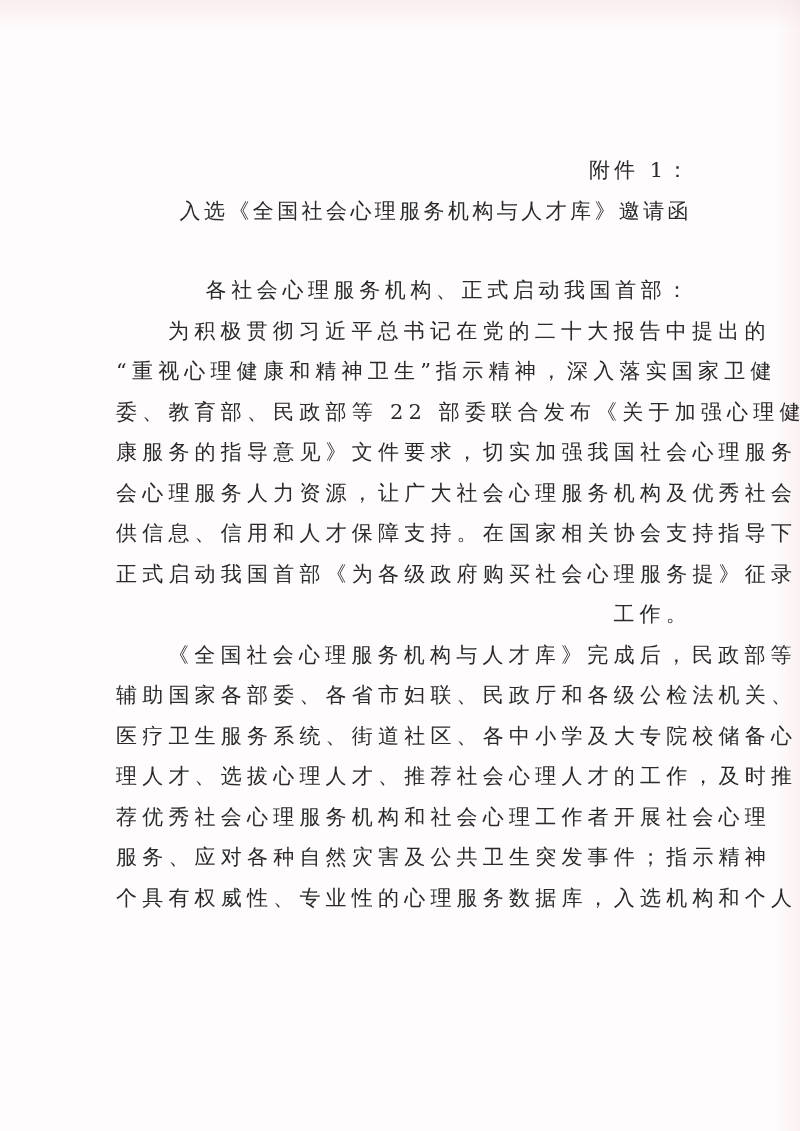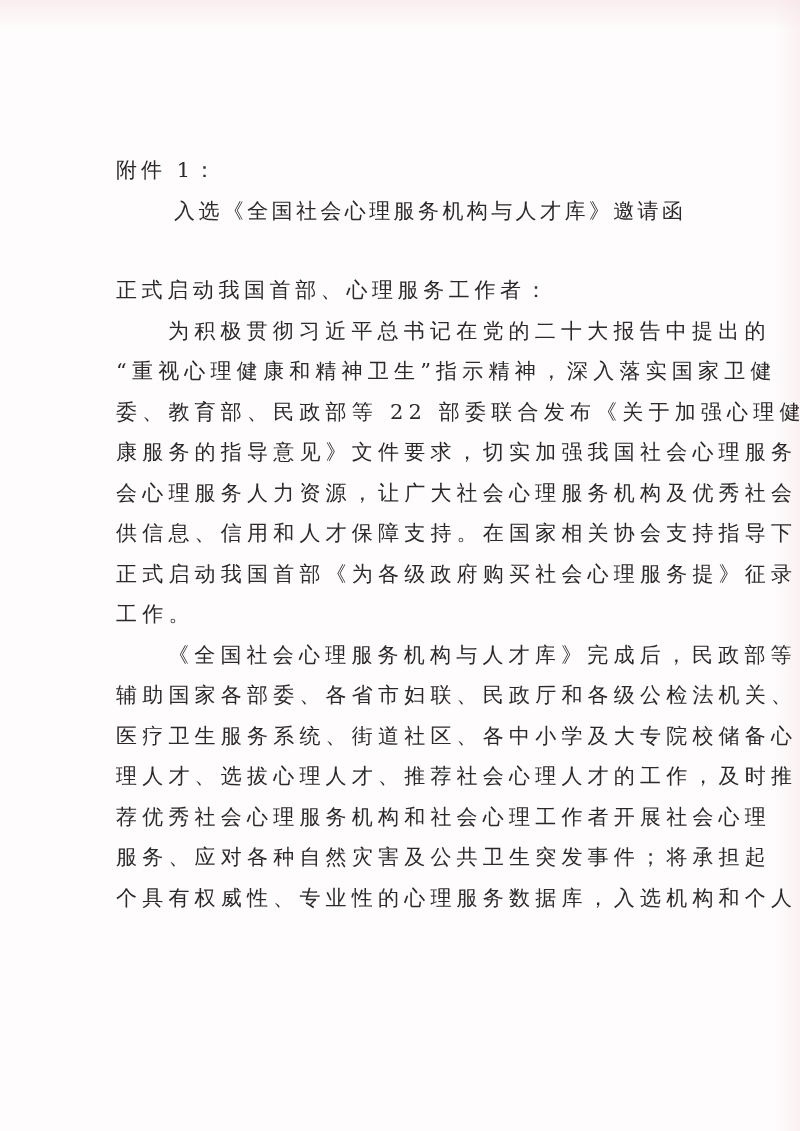--- a/index.html
+++ b/index.html
@@ -25,20 +25,21 @@
       position: absolute;
       right: 0; top: 0;
       width: 25px; height: 1131px;
       background: linear-gradient(to left, rgba(245,220,225,0.35), rgba(255,255,255,0));
     }
     .page {
       position: absolute;
       left: 116px;
       top: 150px;
       width: 576px;
+      text-align: right;
     }
     .line {
       font-size: 21px;
       line-height: 40.5px;
       letter-spacing: 5.2px;
       white-space: nowrap;
       height: 40.5px;
     }
     .attachment {
       letter-spacing: 4px;
@@ -58,35 +59,35 @@
   </style>
 </head>
 <body>
 
 <div class="bleed"></div>
 <div class="bleed-right"></div>
 
 <div class="page">
   <div class="line attachment">附件 1：</div>
   <div class="line title">入选《全国社会心理服务机构与人才库》邀请函</div>
-  <div class="line salutation">正式启动我国首部、心理服务工作者：</div>
+  <div class="line salutation">各社会心理服务机构、正式启动我国首部：</div>
 
   <div>
     <div class="line indent">为积极贯彻习近平总书记在党的二十大报告中提出的</div>
     <div class="line">“重视心理健康和精神卫生”指示精神，深入落实国家卫健</div>
     <div class="line">委、教育部、民政部等 22 部委联合发布《关于加强心理健</div>
     <div class="line">康服务的指导意见》文件要求，切实加强我国社会心理服务</div>
     <div class="line">会心理服务人力资源，让广大社会心理服务机构及优秀社会</div>
     <div class="line">供信息、信用和人才保障支持。在国家相关协会支持指导下，</div>
     <div class="line">正式启动我国首部《为各级政府购买社会心理服务提》征录</div>
     <div class="line">工作。</div>
   </div>
 
   <div>
     <div class="line indent">《全国社会心理服务机构与人才库》完成后，民政部等</div>
     <div class="line">辅助国家各部委、各省市妇联、民政厅和各级公检法机关、</div>
     <div class="line">医疗卫生服务系统、街道社区、各中小学及大专院校储备心</div>
     <div class="line">理人才、选拔心理人才、推荐社会心理人才的工作，及时推</div>
     <div class="line">荐优秀社会心理服务机构和社会心理工作者开展社会心理</div>
-    <div class="line">服务、应对各种自然灾害及公共卫生突发事件；将承担起</div>
+    <div class="line">服务、应对各种自然灾害及公共卫生突发事件；指示精神</div>
     <div class="line">个具有权威性、专业性的心理服务数据库，入选机构和个人</div>
   </div>
 </div>
 
 </body></html>

